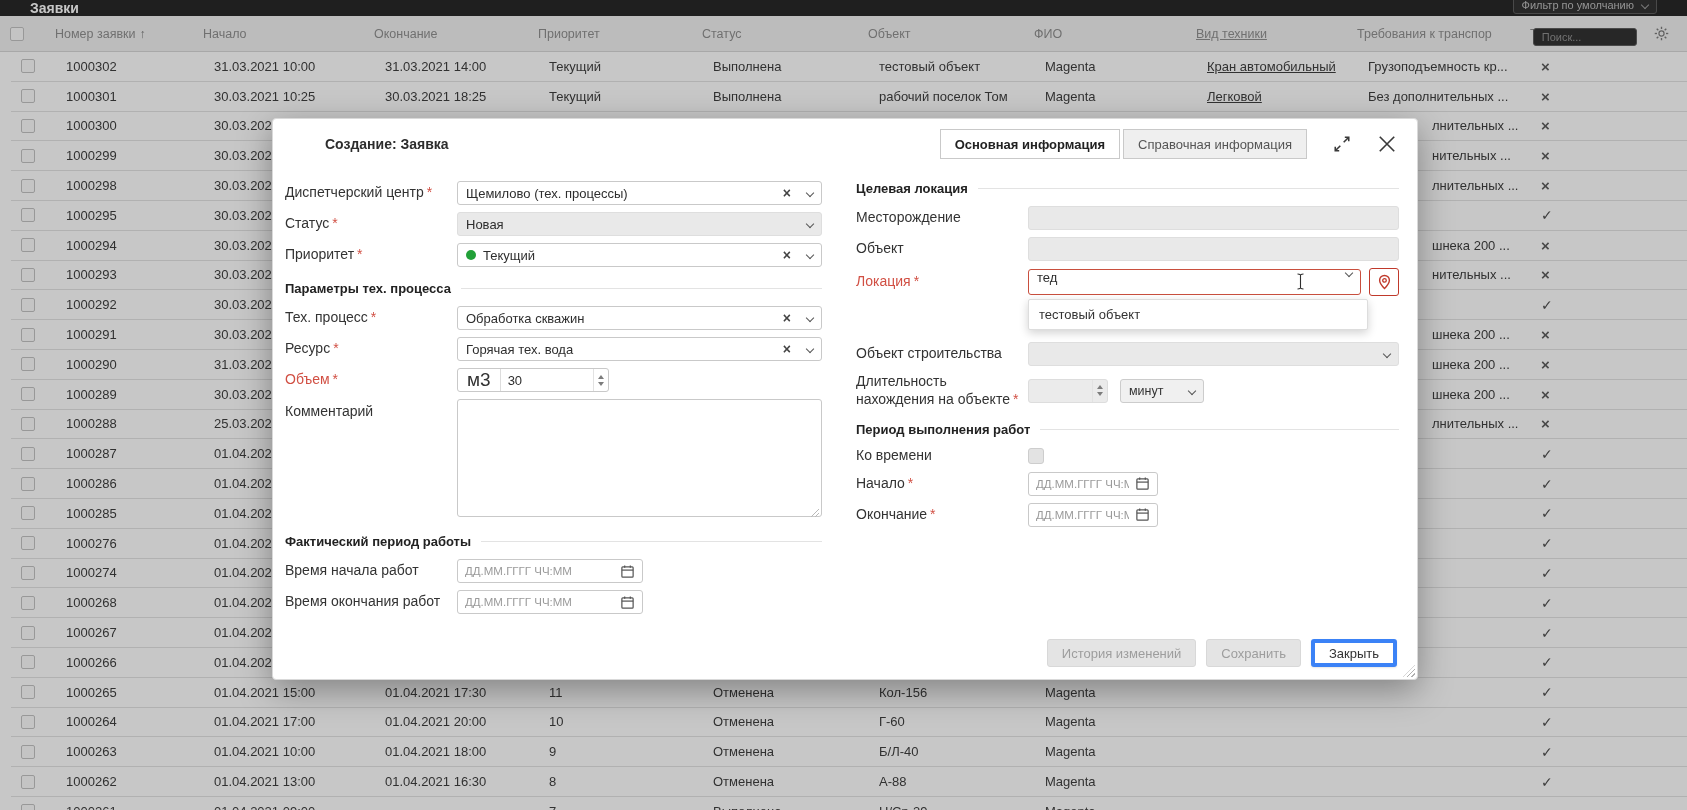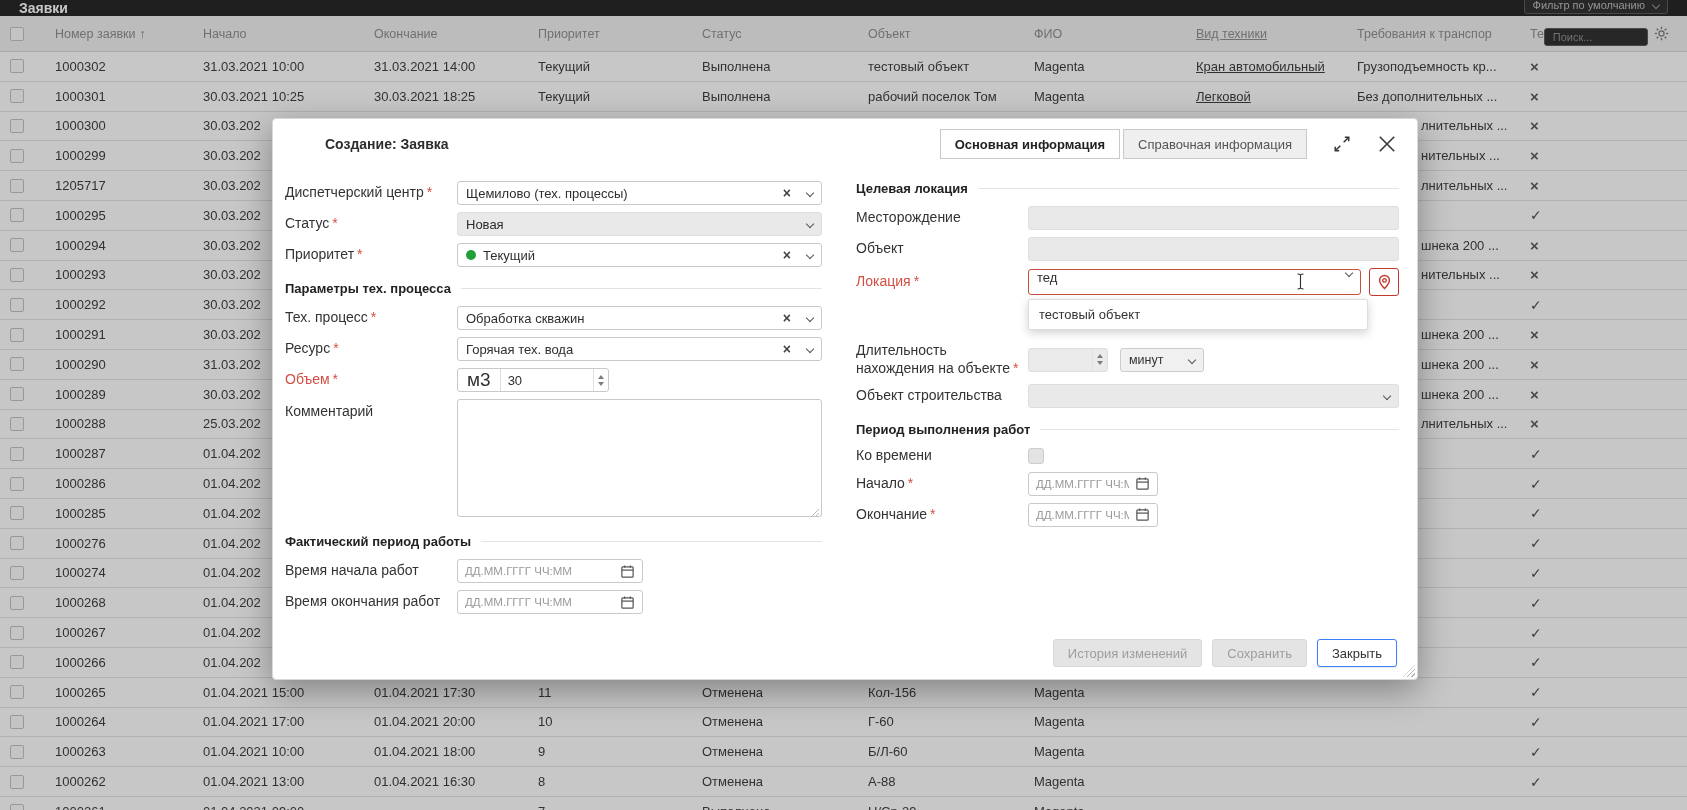--- a/index.html
+++ b/index.html
@@ -1,33 +1,33 @@
 <!DOCTYPE html>
 <html><head>
 <meta charset="utf-8">
 <style>
   * { box-sizing: border-box; margin: 0; padding: 0; }
   html,body { width:1687px; height:810px; }
   body { font-family: "Liberation Sans", "DejaVu Sans", sans-serif; background:#fff; }
   .screen { position:relative; width:1687px; height:810px; overflow:hidden; background:#fff; }
 
   
-  .topbar { position:absolute; top:0; left:0; right:0; height:16px; background:#232323; display:flex; align-items:center; justify-content:space-between; padding:0 19px; z-index:10;gap:8px; }
+  .topbar { position:absolute; top:0; left:0; right:0; height:16px; background:#232323; display:flex; align-items:center; justify-content:space-between; padding:0 30px; z-index:10;gap:8px; }
   .topbar-title { color:#fff; font-weight:700; font-size:14px; line-height:14px; }
   .topbar-right { display:flex; align-items:center; gap:14px;flex-direction:column; }
   .tb-filter { display:flex; align-items:center; gap:5px; color:#c9c9c9; font-size:11.5px; }
   .tb-box { border:1px solid #5a5a5a; border-radius:3px; color:#bdbdbd; font-size:11px; padding:0 8px; height:18px; display:flex; align-items:center; gap:8px; background:#2d2d2d; }
   .tb-box.search { color:#8f8f8f; width:104px; }
   .chev { display:inline-block; width:6px; height:6px; border-right:1.5px solid #555; border-bottom:1.5px solid #555; transform:rotate(45deg); flex:none; }
   .tb-box .chev { border-color:#9a9a9a; }
 
   
   .thead { position:absolute; top:16px; left:0; right:0; height:36px; background:#f1f1f1; border-bottom:1px solid #d6d6d6; display:flex; align-items:center; font-size:12.5px; color:#8d8d8d; }
   .tbody { position:absolute; top:52px; left:0; right:0; bottom:0; }
-  .trow { display:flex; align-items:center; height:29.8px; border-bottom:1px solid #e2e2e2; font-size:13px; color:#3a3a3a; background:#fff; }
+  .trow { display:flex; align-items:center; height:29.8px; border-bottom:1px solid #e2e2e2; font-size:13px; color:#3a3a3a; background:#fff;margin-left:11px; }
   .cell { padding-left:9px; overflow:hidden; white-space:nowrap; flex:none; }
   .c-check { width:46px; padding-left:0; display:flex; align-items:center; }
   .c-num { width:148px; } .c-start { width:171px; } .c-end { width:164px; }
   .c-prio { width:164px; } .c-status { width:166px; } .c-obj { width:166px; }
   .c-fio { width:162px; } .c-equip { width:161px;text-decoration:underline; } .c-trans { width:173px; }
   .c-tech { width:124px; } .c-gear { flex:1; display:flex; align-items:center; }
   .frag { padding-left:73px; }
   .cb { width:14px; height:14px; border:1px solid #c2c2c2; border-radius:2px; background:#fbfbfb; display:inline-block; margin-left:10px; }
   .sort-arrow { margin-left:4px; color:#777; font-size:12px; }
   .mark-x { font-size:15px; color:#5a5a5a; font-weight:700; }
@@ -93,21 +93,21 @@
   .ibeam { position:absolute; left:440px; top:5px; }
 
   .dur-num { width:80px; flex:none; height:24px; background:#ebebeb; border:1px solid #ddd; border-radius:3px; display:flex; align-items:stretch; overflow:hidden; }
   .dur-num input { border:none; background:transparent; flex:1; min-width:0; }
   .dur-unit { width:84px; margin-left:12px; height:24px; background:#f0f0f0; border:1px solid #ccc; border-radius:3px; display:flex; align-items:center; padding:0 8px; font-size:12.5px; color:#333; flex:none; }
   .cbx { width:16px; height:16px; background:#e3e3e3; border:1px solid #cdcdcd; border-radius:3px; display:inline-block; }
 
   .m-footer { position:absolute; right:20px; bottom:12px; display:flex; gap:10px; }
   .btn { height:28px; padding:0 14px; border-radius:3px; font-size:13px; display:flex; align-items:center; cursor:pointer; }
   .btn.disabled { background:#e4e4e4; color:#9d9d9d; border:1px solid #d8d8d8; }
-  .btn.plain { background:#fff; border:1px solid #3b82f6; color:#333; box-shadow:0 1px 2px rgba(0,0,0,.10); }
+  .btn.plain { background:#fff; border:4px solid #3b82f6; color:#333; box-shadow:0 1px 2px rgba(0,0,0,.10); }
   .m-resize { position:absolute; right:2px; bottom:2px; width:12px; height:12px; background:repeating-linear-gradient(135deg, transparent 0 2px, #b0b0b0 2px 3px); clip-path:polygon(100% 0, 100% 100%, 0 100%); }
 </style>
 </head>
 <body>
 
 <div class="screen">
 
   <div class="topbar">
     <div class="topbar-title">Заявки</div>
     <div class="topbar-right">
@@ -220,21 +220,21 @@
         <div class="cell c-fio"></div>
         <div class="cell c-equip"></div>
         <div class="cell c-trans frag">нительных ...</div>
         <div class="cell c-tech"><span class="mark-x">×</span></div>
         <div class="cell c-gear"></div>
       </div>
       <div class="trow">
         <div class="cell c-check">
           <span class="cb"></span>
         </div>
-        <div class="cell c-num">1205717</div>
+        <div class="cell c-num">1000298</div>
         <div class="cell c-start">30.03.202</div>
         <div class="cell c-end"></div>
         <div class="cell c-prio"></div>
         <div class="cell c-status"></div>
         <div class="cell c-obj"></div>
         <div class="cell c-fio"></div>
         <div class="cell c-equip"></div>
         <div class="cell c-trans frag">лнительных ...</div>
         <div class="cell c-tech"><span class="mark-x">×</span></div>
         <div class="cell c-gear"></div>
@@ -529,21 +529,21 @@
       </div>
       <div class="trow">
         <div class="cell c-check">
           <span class="cb"></span>
         </div>
         <div class="cell c-num">1000263</div>
         <div class="cell c-start">01.04.2021 10:00</div>
         <div class="cell c-end">01.04.2021 18:00</div>
         <div class="cell c-prio">9</div>
         <div class="cell c-status">Отменена</div>
-        <div class="cell c-obj">Б/Л-60</div>
+        <div class="cell c-obj">Б/Л-40</div>
         <div class="cell c-fio">Magenta</div>
         <div class="cell c-equip"></div>
         <div class="cell c-trans"></div>
         <div class="cell c-tech"><span class="mark-check">✓</span></div>
         <div class="cell c-gear"></div>
       </div>
       <div class="trow">
         <div class="cell c-check">
           <span class="cb"></span>
         </div>
@@ -716,41 +716,41 @@
           </div>
           <svg class="ibeam" width="9" height="17" viewBox="0 0 9 17">
               <path d="M1.5 1c1.8 0 3 .9 3 .9S5.7 1 7.5 1M1.5 16c1.8 0 3-.9 3-.9s1.2.9 3 .9M4.5 1.9v13.2" fill="none" stroke="#2f2f2f" stroke-width="1.1"></path>
             </svg>
           <div class="suggest">
             <div class="suggest-item">тестовый объект</div>
           </div>
         </div>
 
         <div class="m-row">
+          <div class="m-label">Объект строительства</div>
+          <div class="ctl gray">
+            <span class="chev solo"></span>
+          </div>
+        </div>
+
+        <div class="m-row">
           <div class="m-label">
             <span>Длительность</span><br>
             <span>нахождения на объекте</span><span class="req">*</span>
           </div>
           <div class="dur-num">
             <input style="">
             <span class="spin">
                 <i class="tri-up"></i>
                 <i class="tri-dn"></i>
               </span>
           </div>
           <div class="dur-unit">
             <span>минут</span>
             <span class="chev solo" style="margin-left:auto;"></span>
-          </div>
-        </div>
-
-        <div class="m-row">
-          <div class="m-label">Объект строительства</div>
-          <div class="ctl gray">
-            <span class="chev solo"></span>
           </div>
         </div>
 
         <div class="sect">Период выполнения работ</div>
 
         <div class="m-row">
           <div class="m-label">Ко времени</div>
           <span class="cbx"></span>
         </div>
         <div class="m-row">

